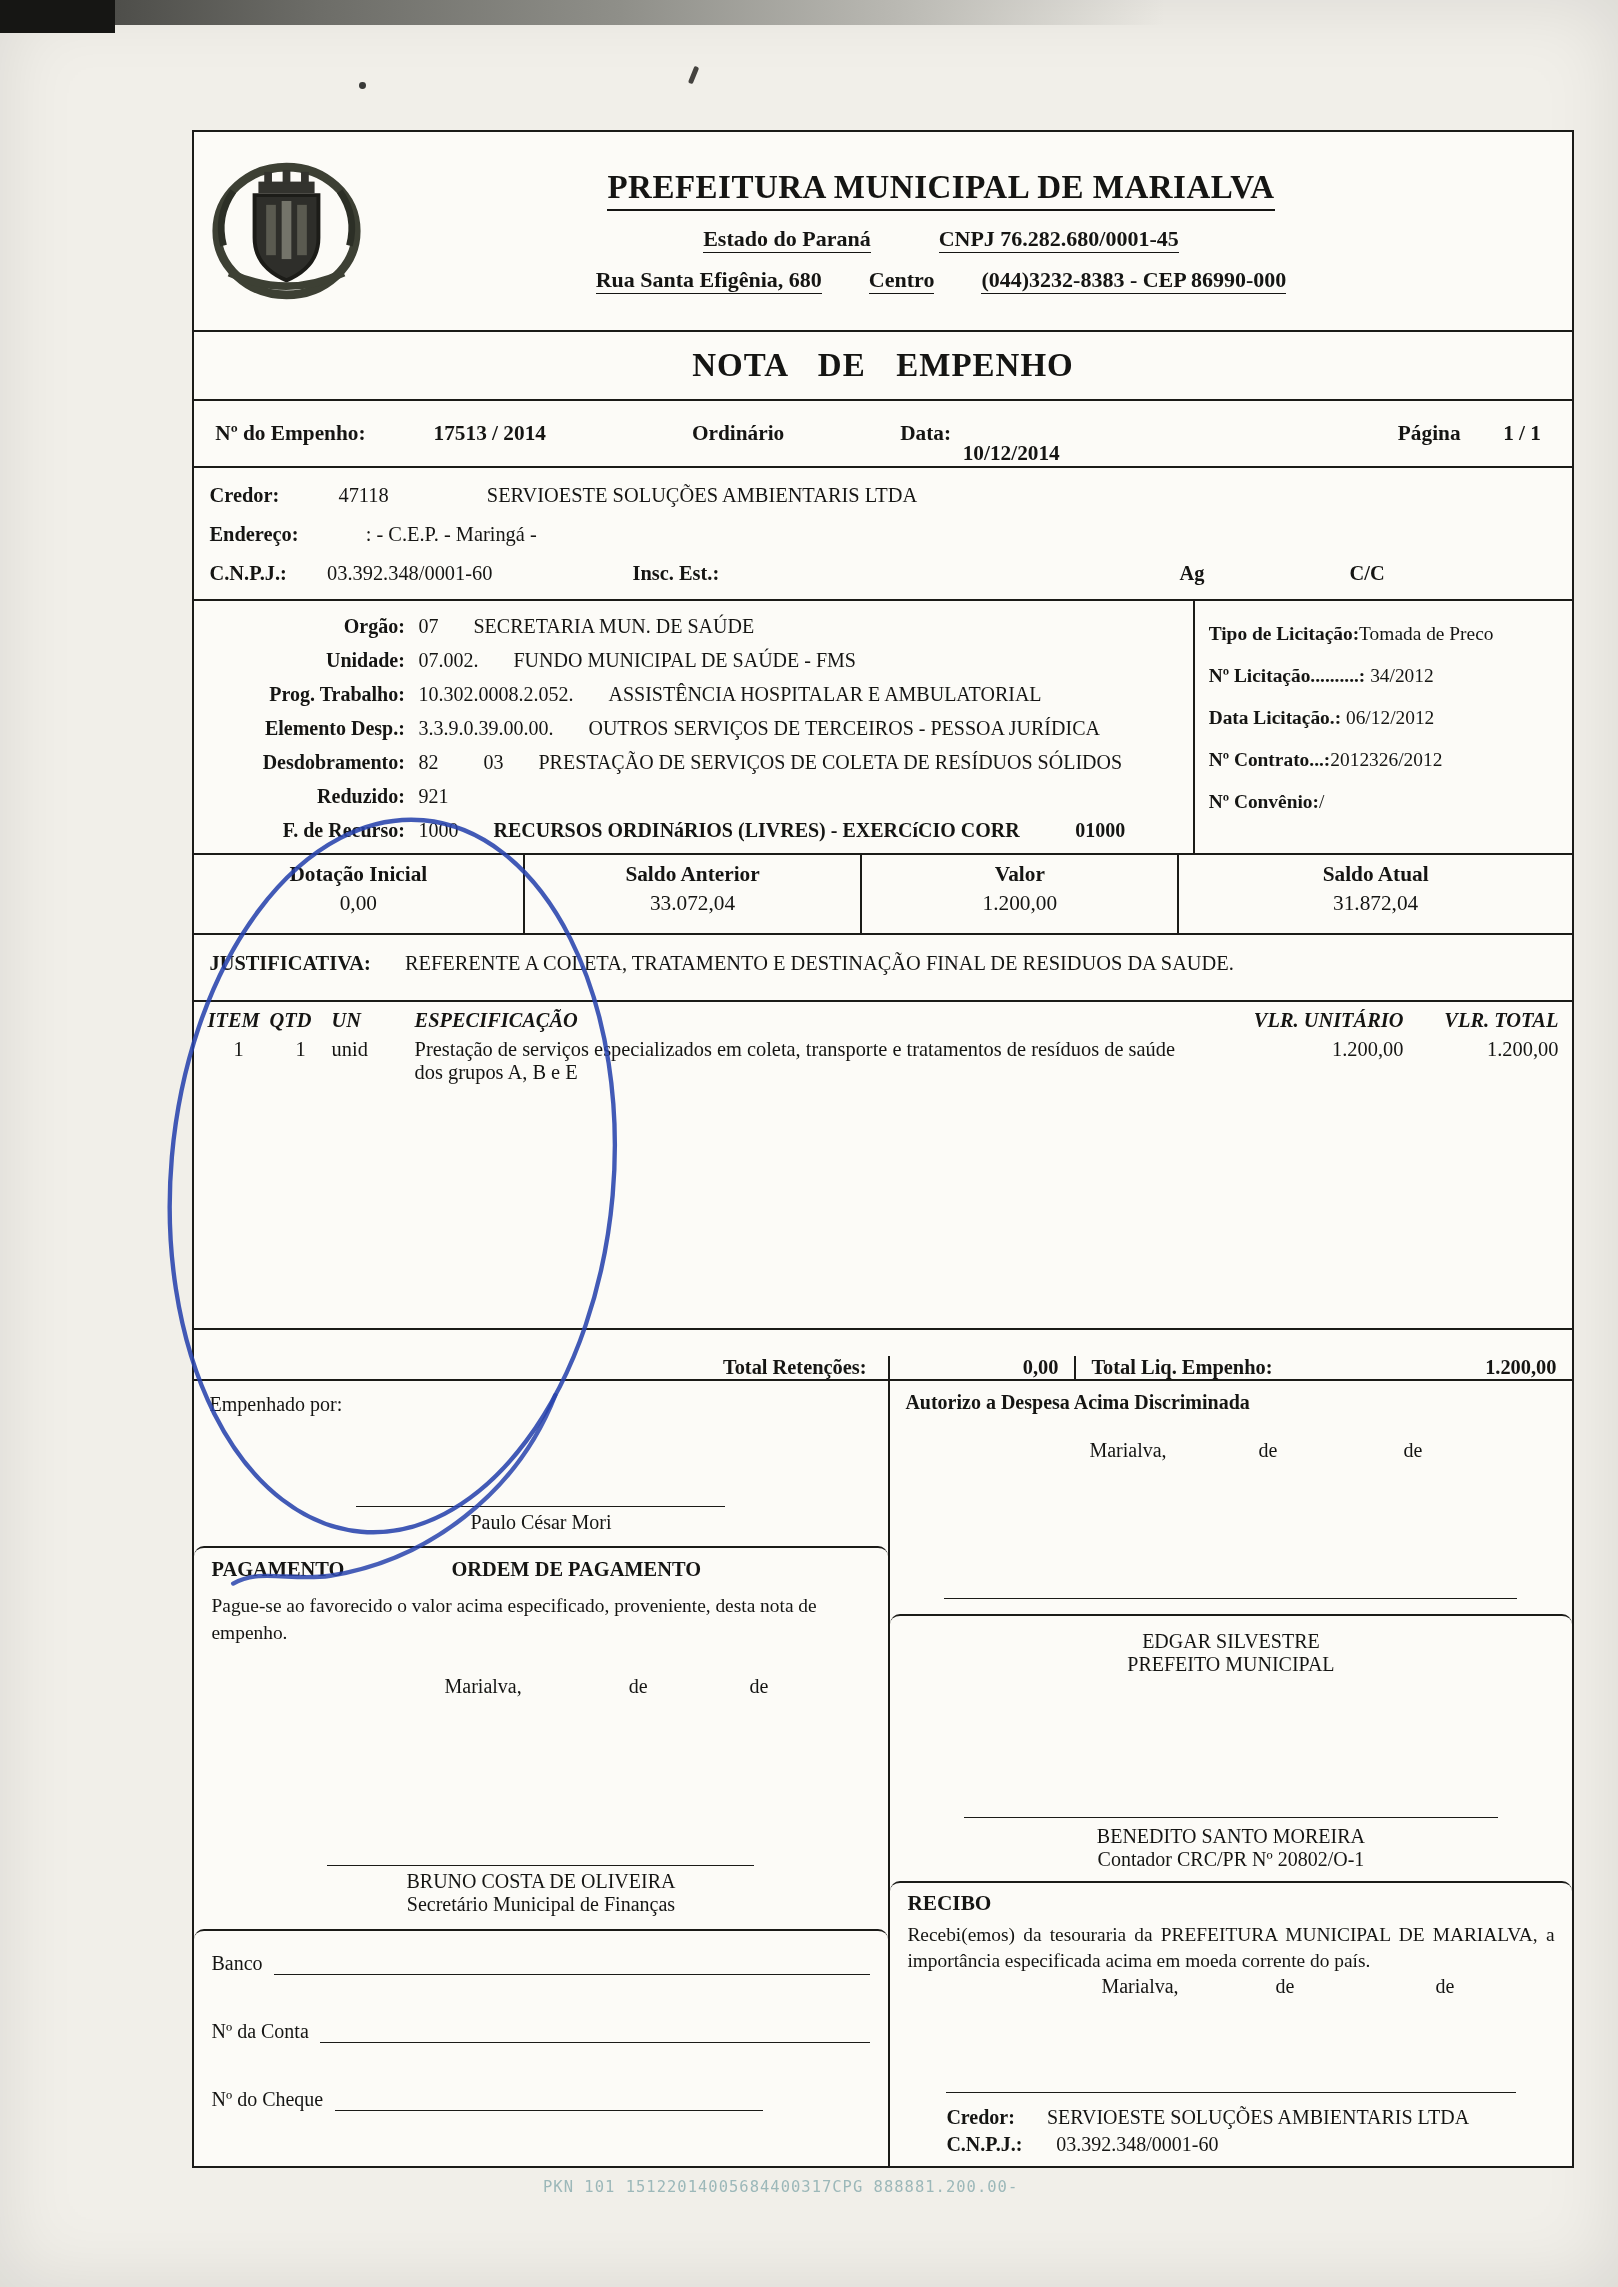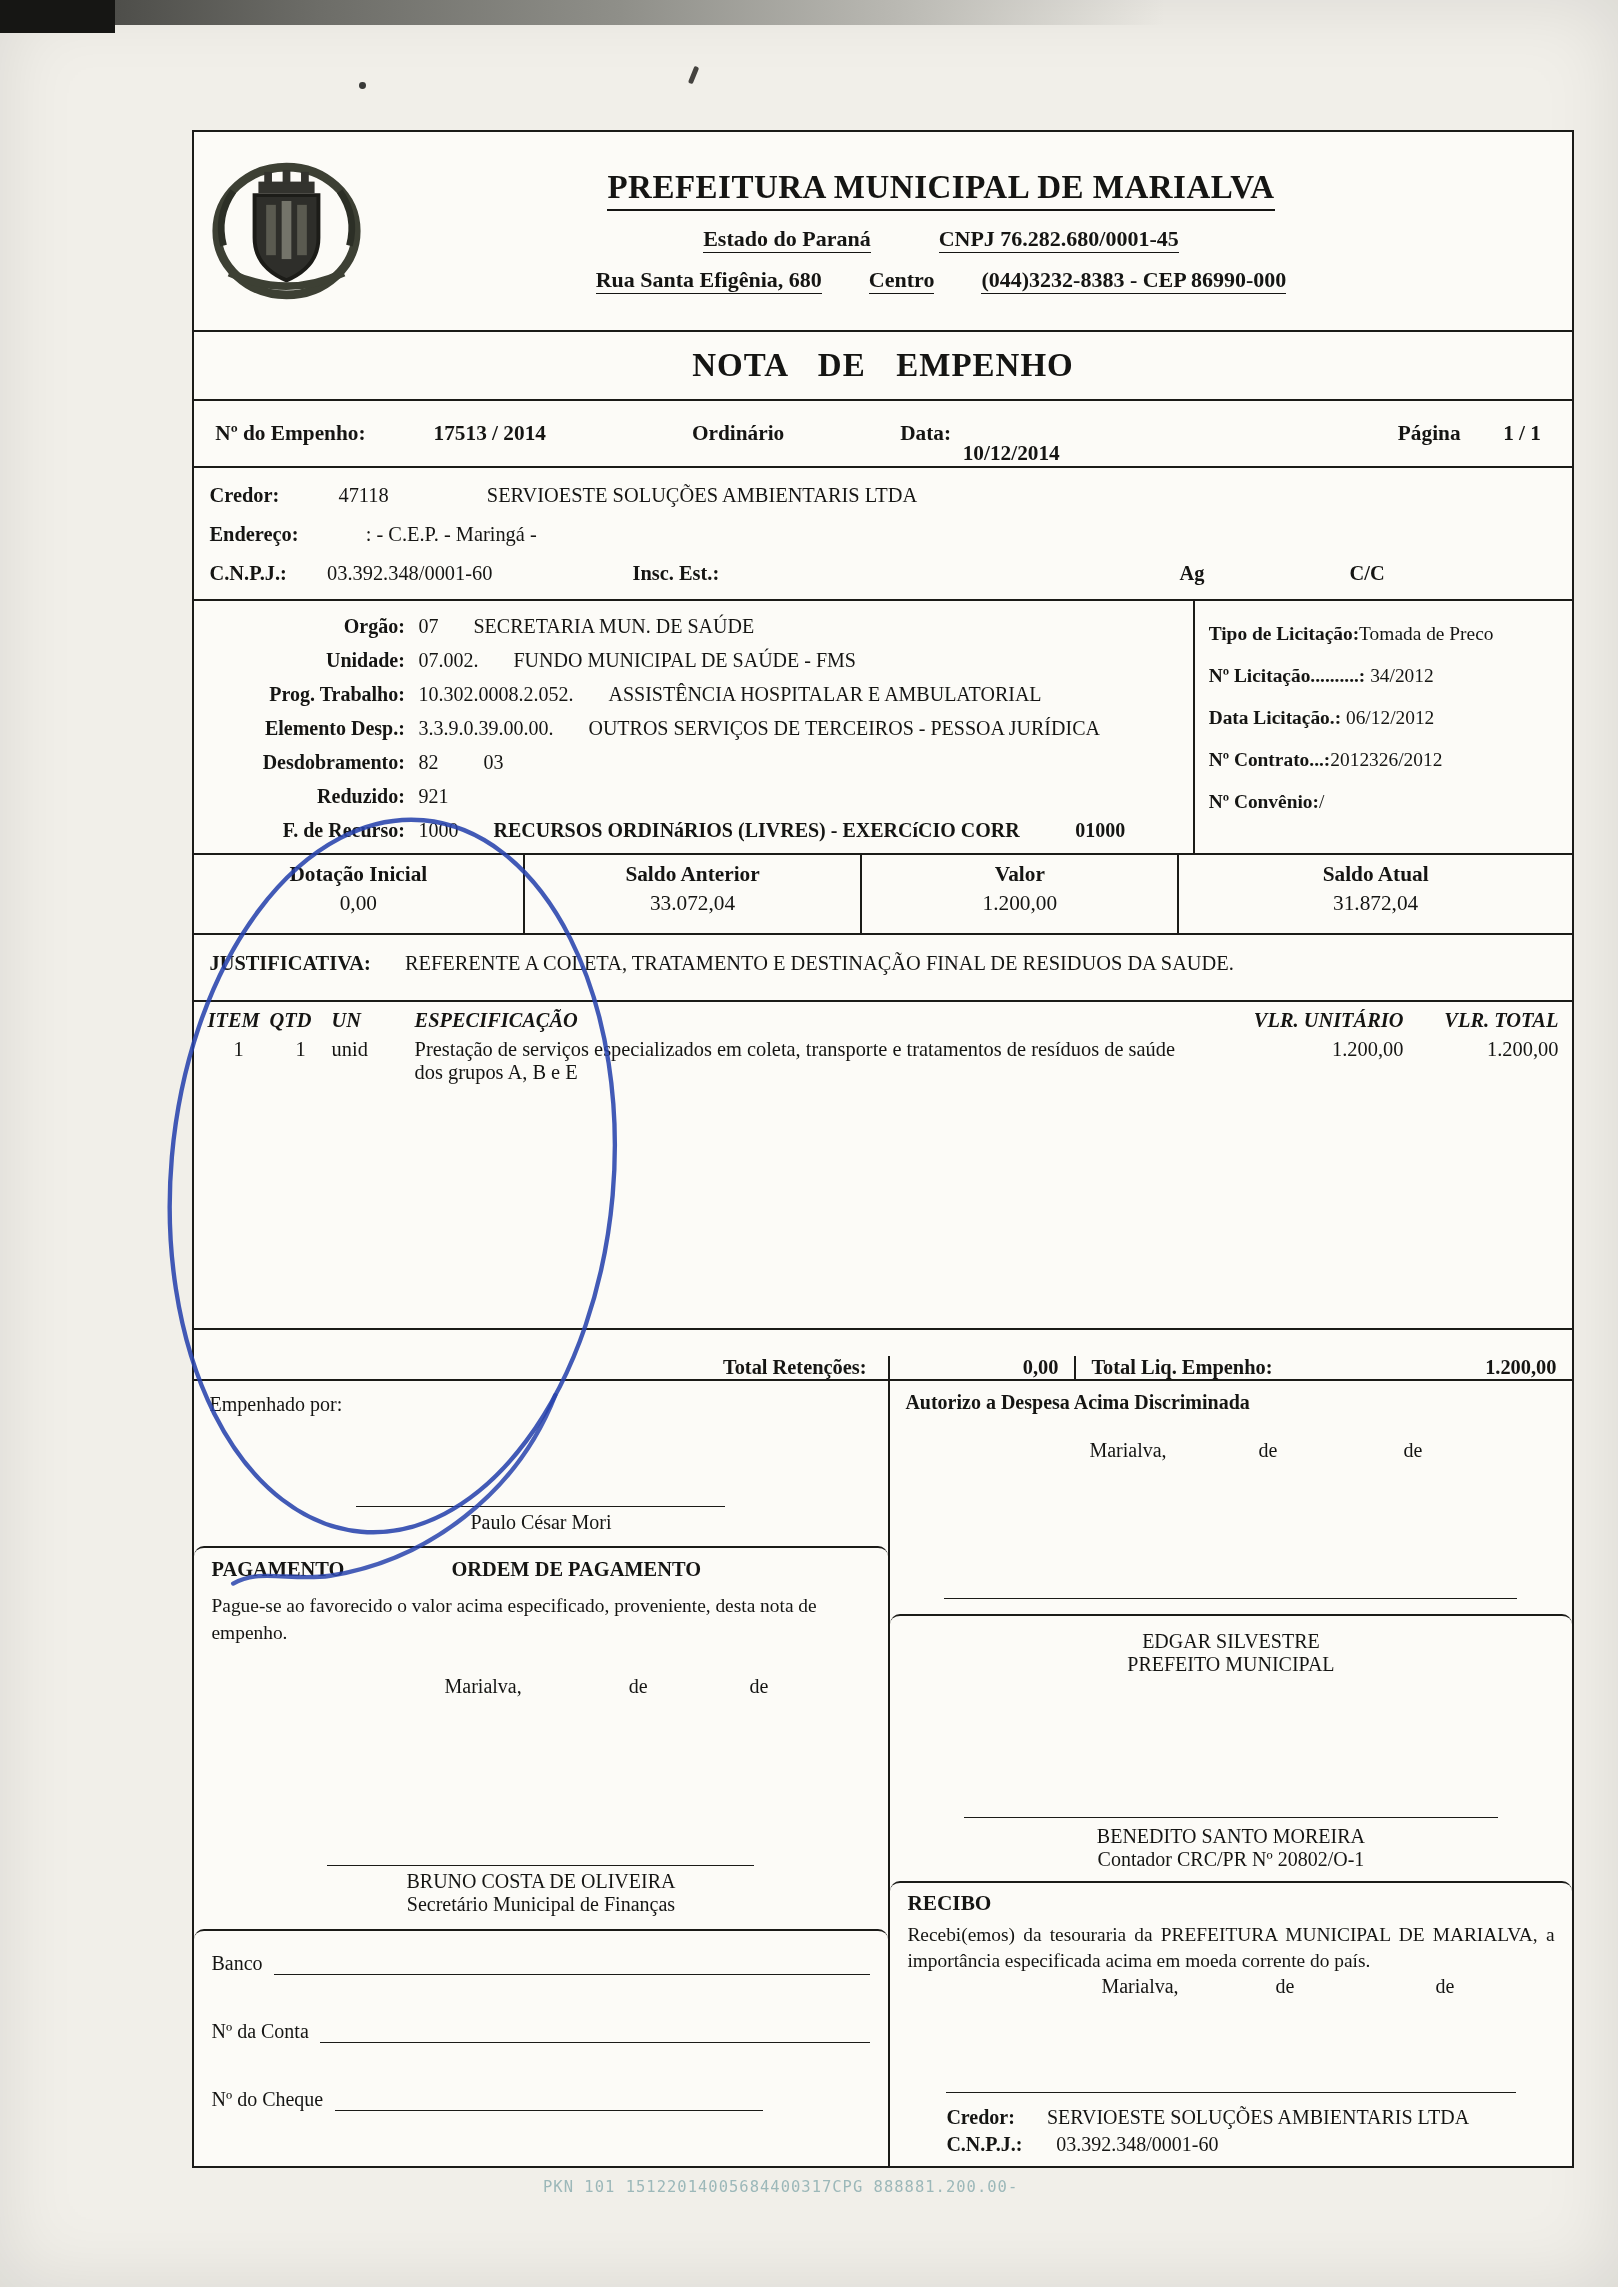--- a/index.html
+++ b/index.html
@@ -243,20 +243,21 @@
       </div>
       <div class="b-row">
         <span class="b-label">Elemento Desp.:</span>
         <span class="b-code">3.3.9.0.39.00.00.</span>
         <span class="b-desc">OUTROS SERVIÇOS DE TERCEIROS - PESSOA JURÍDICA</span>
       </div>
       <div class="b-row">
         <span class="b-label">Desdobramento:</span>
         <span class="b-code">82</span>
         <span class="b-code2">03</span>
+        <span class="b-desc">PRESTAÇÃO DE SERVIÇOS DE COLETA DE RESÍDUOS SÓLIDOS</span>
       </div>
       <div class="b-row">
         <span class="b-label">Reduzido:</span>
         <span class="b-code">921</span>
       </div>
       <div class="b-row">
         <span class="b-label">F. de Recurso:</span>
         <span class="b-code">1000</span>
         <span class="b-desc bold">RECURSOS ORDINáRIOS (LIVRES) - EXERCíCIO CORR</span>
         <span class="b-num">01000</span>

